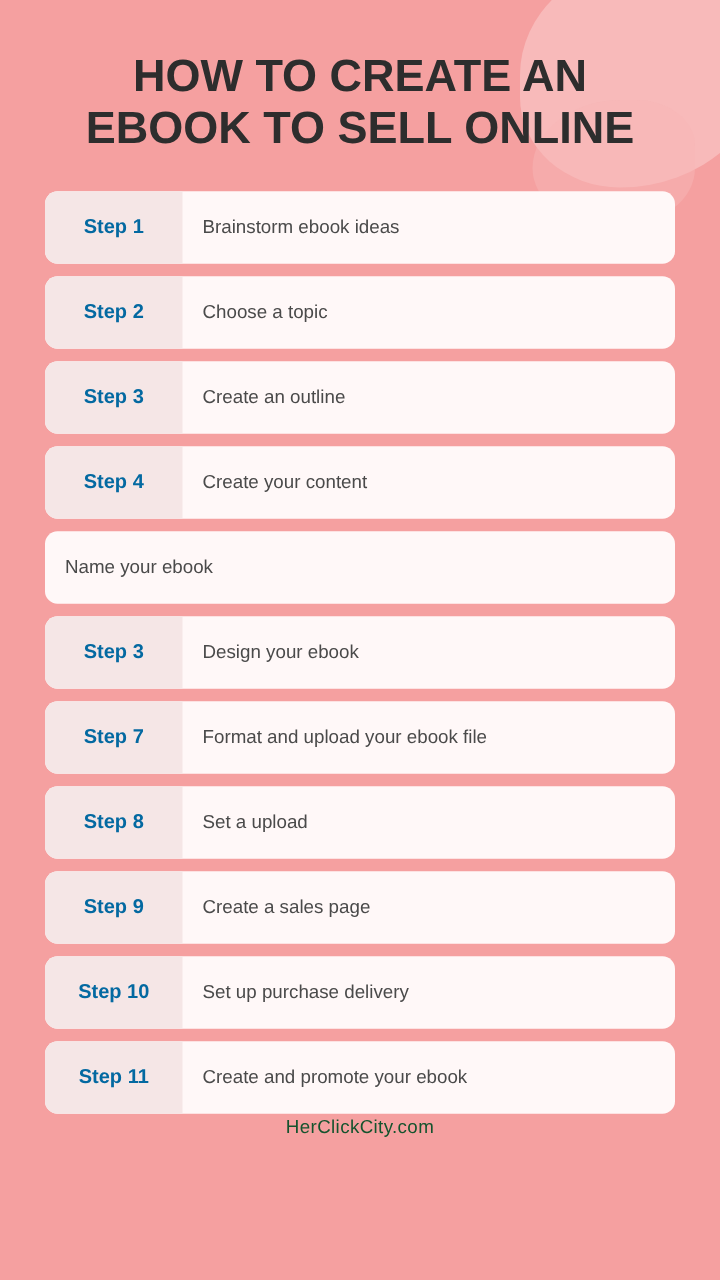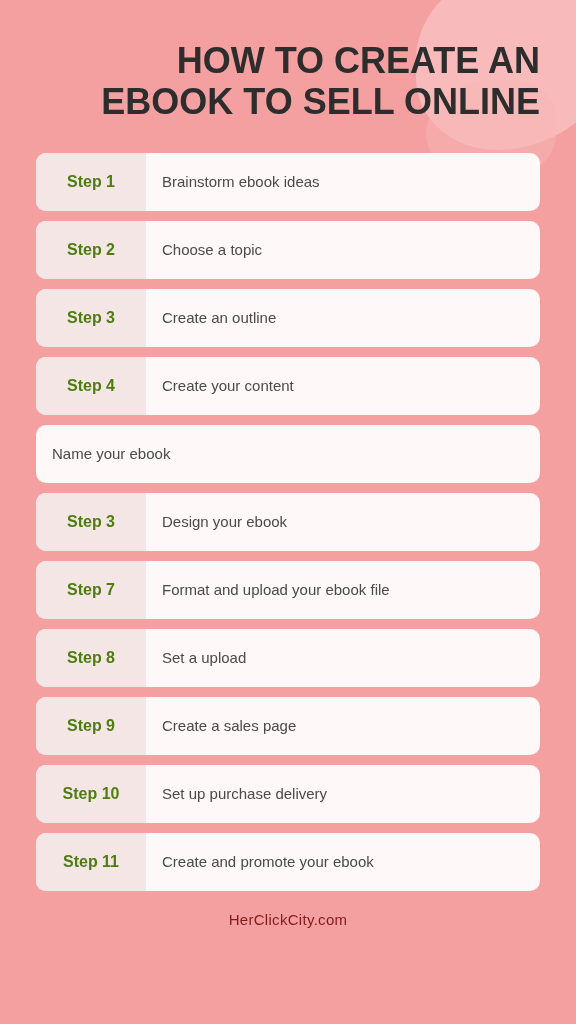--- a/index.html
+++ b/index.html
@@ -48,21 +48,21 @@
       opacity: 0.5;
     }
 
     .content {
       position: relative;
       z-index: 1;
       padding: 40px 36px 20px 36px;
     }
 
     .title {
-      text-align: right;
+      text-align: center;
       font-family: 'Arial Black', 'Arial', sans-serif;
       font-weight: 900;
       font-size: 36px;
       color: #2d2d2d;
       line-height: 1.15;
       margin-bottom: 30px;
       text-transform: uppercase;
     }
 
     .steps-list {
@@ -81,41 +81,41 @@
     }
 
     .step-label {
       background-color: #f5e6e6;
       padding: 12px 16px;
       min-width: 110px;
       text-align: center;
       font-family: 'Arial', sans-serif;
       font-weight: 700;
       font-size: 16px;
-      color: #4d7c0f;
+      color: #0369a1;
       align-self: stretch;
       display: flex;
       align-items: center;
       justify-content: center;
     }
 
     .step-text {
       padding: 12px 16px;
       font-family: 'Arial', sans-serif;
       font-size: 15px;
       color: #4a4a4a;
       line-height: 1.35;
     }
 
     .footer {
       text-align: center;
-      padding: 20px 0 12px 0;
+      padding: 2px 0 12px 0;
       font-family: 'Arial', sans-serif;
       font-size: 15px;
-      color: #7f1d1d;
+      color: #14532d;
       letter-spacing: 0.3px;
     }
   </style>
 </head>
 <body>
 
 <div class="background">
   <div class="bg-blob-top-right"></div>
   <div class="bg-blob-mid-right"></div>
 </div>

